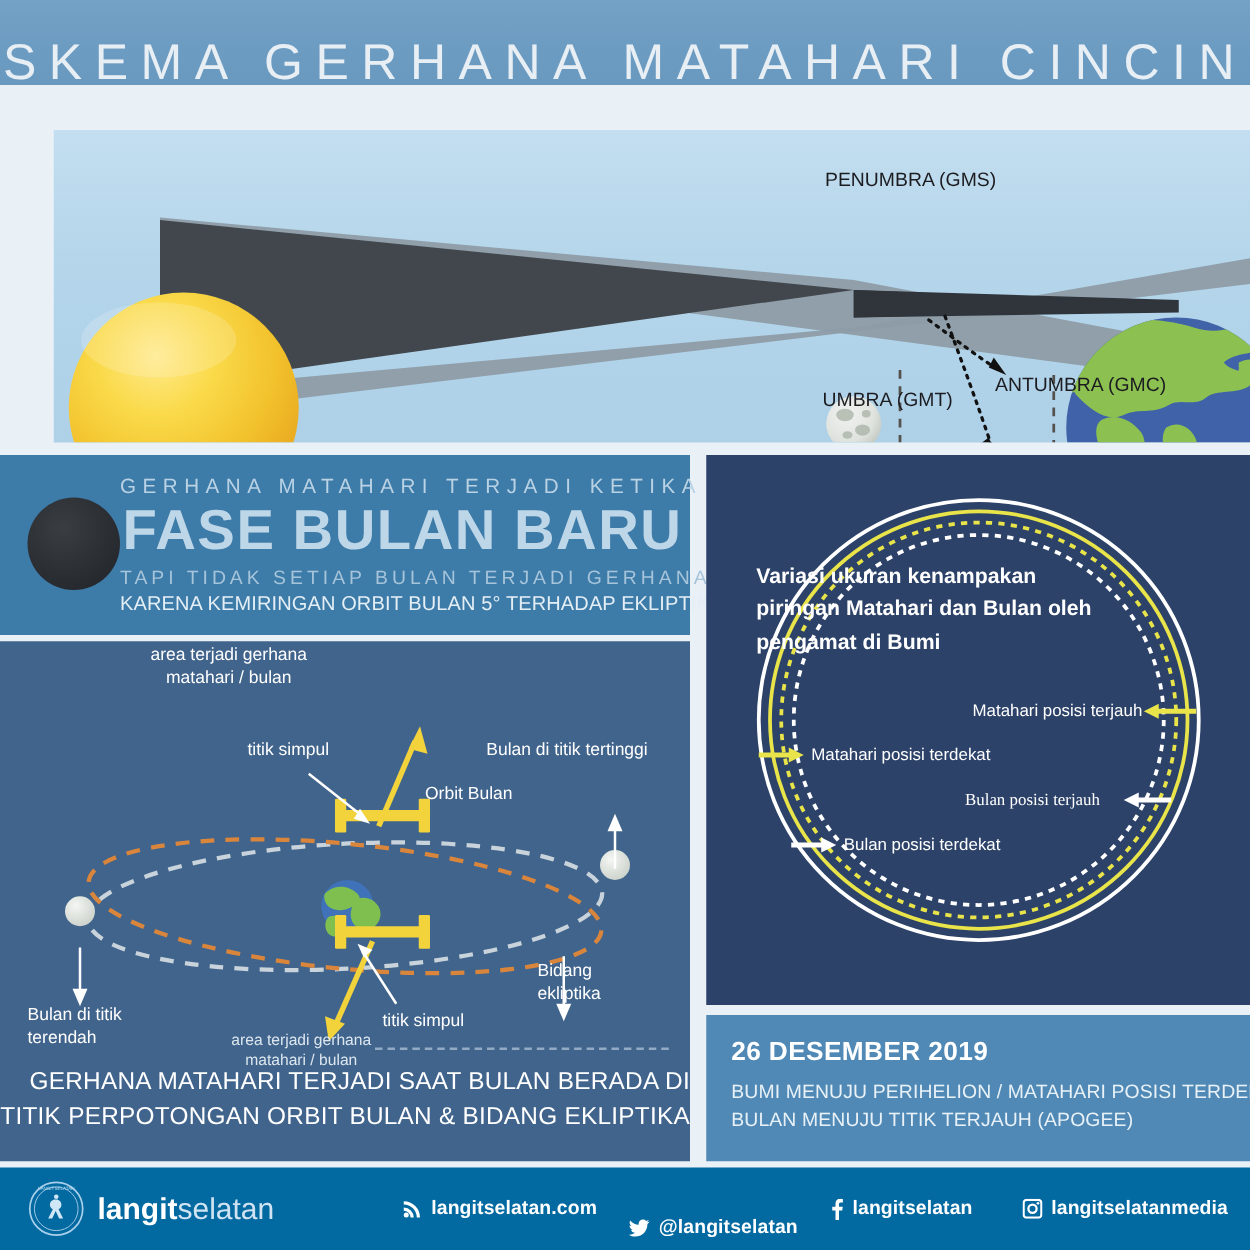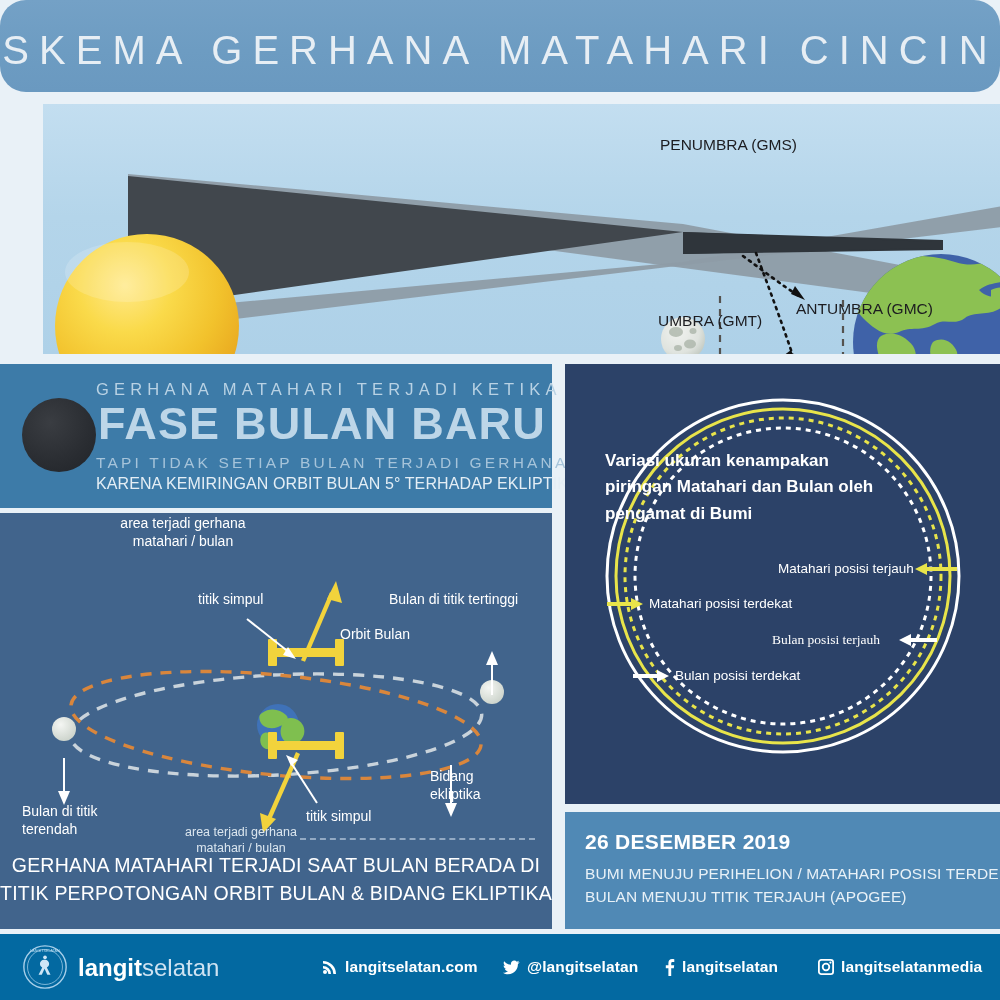--- a/index.html
+++ b/index.html
@@ -6,23 +6,22 @@
   body{
     width:1000px;height:1000px;overflow:hidden;
     background:#f2f6fa;
     font-family:"Liberation Sans", sans-serif;
     -webkit-font-smoothing:antialiased;
   }
   #page{position:relative;width:1000px;height:1000px;background:#e9f1f7;}
 
   
   #header{
-    position:absolute;left:0;top:0;width:1000px;height:92px;
+    position:absolute;left:0;top:0;width:1000px;height:68px;
     background:linear-gradient(180deg,#74a1c6 0%,#6d9cc2 55%,#6a99c0 100%);
-    border-radius:26px;
   }
   #header-title{
     position:absolute;left:0;top:28px;width:1000px;text-align:center;
     color:#e7eef4;font-size:40px;letter-spacing:10px;font-weight:300;
     white-space:nowrap;
   }
 
   
   #diagram-top{
     position:absolute;left:0;top:104px;width:1000px;height:250px;
@@ -65,21 +64,21 @@
   
   #panel-orbit{
     position:absolute;left:0;top:513px;width:552px;height:416px;
     background:#41648c;overflow:hidden;
   }
   .olabel{
     position:absolute;color:#ffffff;font-size:14px;line-height:1.25;
   }
   .olabel.sm{font-size:12.5px;color:#dbe6ef;}
   #orbit-caption{
-    position:absolute;left:0;top:338px;width:552px;text-align:center;
+    position:absolute;left:0;top:338px;width:552px;text-align:right;
     color:#ffffff;font-size:19.5px;line-height:1.45;letter-spacing:.2px;
   }
   #orbit-divider{
     position:absolute;left:300px;top:325px;width:235px;height:0;
     border-top:2px dashed #93aac4;
   }
 
   
   #panel-rings{
     position:absolute;left:565px;top:364px;width:435px;height:440px;
@@ -396,21 +395,21 @@
             <g fill="#ffffff">
           <circle cx="3" cy="13" r="2"></circle>
           <path d="M1 7 a8 8 0 0 1 8 8 h-2.6 a5.4 5.4 0 0 0 -5.4 -5.4 z"></path>
           <path d="M1 2 a13 13 0 0 1 13 13 h-2.6 a10.4 10.4 0 0 0 -10.4 -10.4 z"></path>
         </g>
           </svg>
       </span>
       <span class="txt">langitselatan.com</span>
     </div>
 
-    <div class="social" style="left:503px;">
+    <div class="social" style="left:503px;margin-top:15px;">
       <span class="glyph">
         <svg width="17" height="15" viewBox="0 0 17 15">
             <path fill="#ffffff" d="M16.5 2.1c-.6.3-1.3.5-2 .6.7-.4 1.2-1.1 1.5-1.9-.7.4-1.4.7-2.2.9C13.2 1 12.3.6 11.3.6
              c-1.9 0-3.4 1.5-3.4 3.4 0 .3 0 .5.1.8C5.2 4.6 2.8 3.3 1.2 1.3c-.3.5-.5 1.1-.5 1.7
              0 1.2.6 2.2 1.5 2.8-.6 0-1.1-.2-1.6-.4 0 1.7 1.2 3.1 2.7 3.4-.3.1-.6.1-.9.1-.2 0-.4 0-.6-.1
              .4 1.4 1.7 2.4 3.2 2.4-1.2.9-2.6 1.5-4.2 1.5H0c1.5 1 3.3 1.5 5.2 1.5 6.3 0 9.7-5.2 9.7-9.7v-.4
              c.7-.5 1.3-1.1 1.6-1.8z"></path>
           </svg>
       </span>
       <span class="txt">@langitselatan</span>

